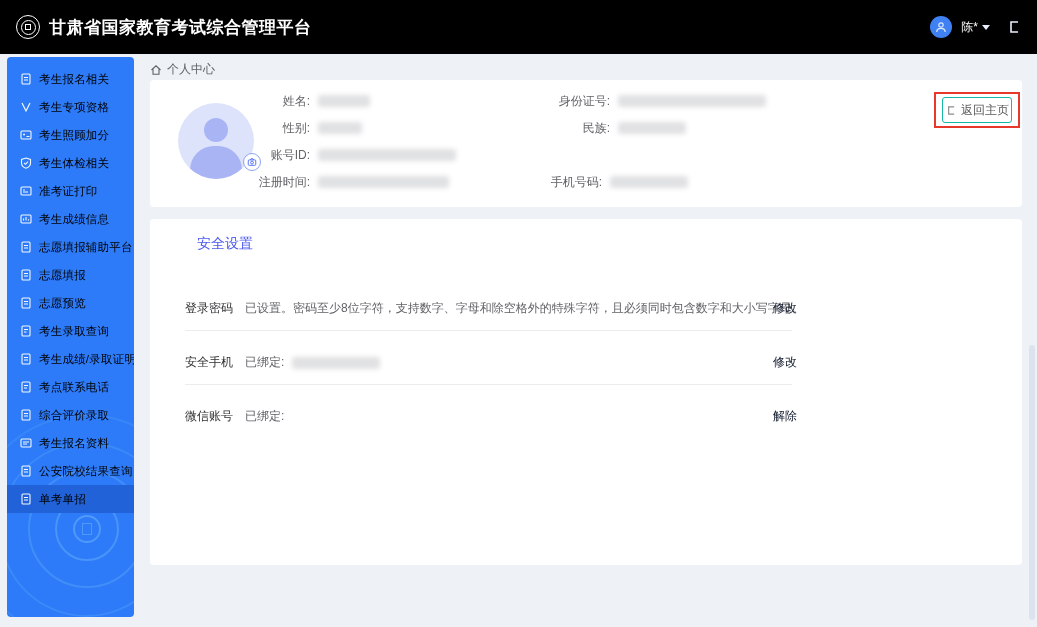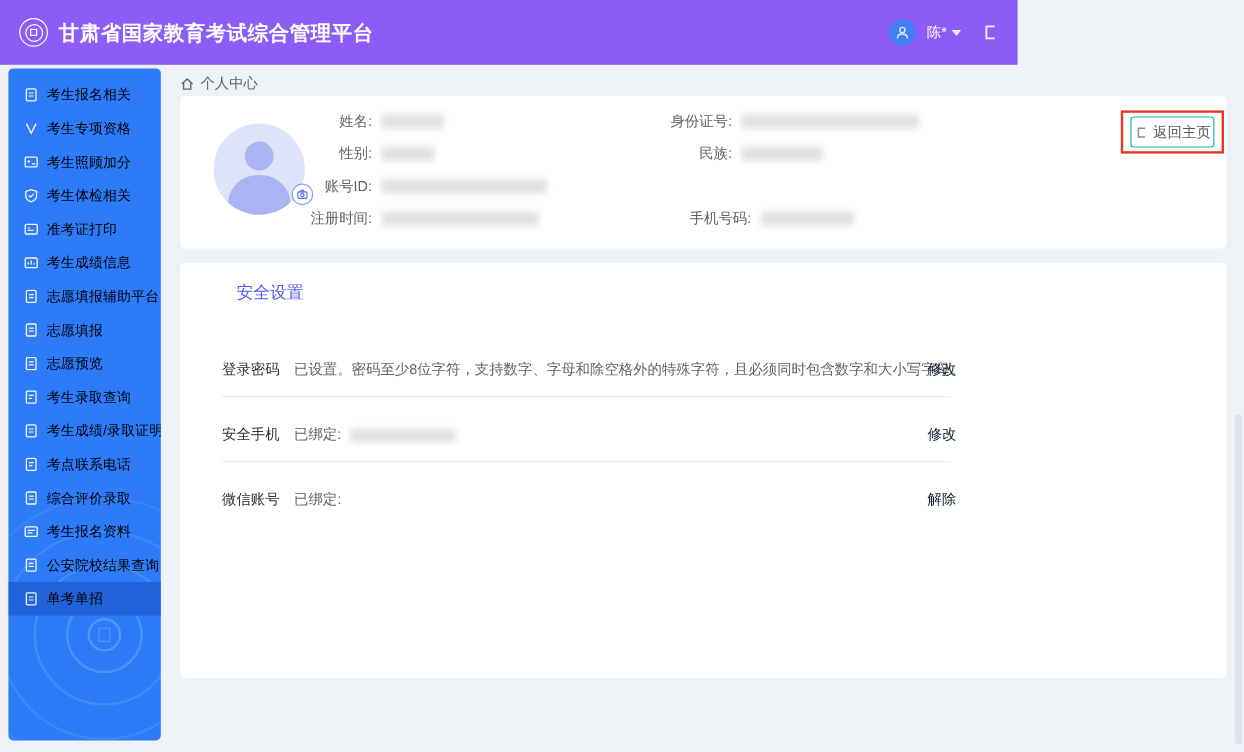--- a/index.html
+++ b/index.html
@@ -1,21 +1,21 @@
 <!DOCTYPE html>
 <html><head>
 <meta charset="utf-8">
 <style>
   * { margin:0; padding:0; box-sizing:border-box; }
   html,body { width:1037px; height:627px; }
   body { font-family:"Liberation Sans","DejaVu Sans",sans-serif; background:#eef1f6; overflow:hidden; }
   #app { position:relative; width:1037px; height:627px; background:#eef1f6; }
 
   
-  .header { position:absolute; left:0; top:0; width:848px; height:54px; background:#8b5cf6; display:flex; align-items:center; padding:0 16px; color:#fff; }
+  .header { position:absolute; left:0; top:0; width:1037px; height:54px; background:#000000; display:flex; align-items:center; padding:0 16px; color:#fff; }
   .logo { width:24px; height:24px; border:1.6px solid #fff; border-radius:50%; display:flex; align-items:center; justify-content:center; margin-right:9px; flex:none; }
   .logo-inner { width:15px; height:15px; border:1.2px solid #fff; border-radius:50%; display:flex; align-items:center; justify-content:center; }
   .logo-core { width:6px; height:6px; border:1px solid #fff; }
   .app-title { font-size:17px; font-weight:bold; letter-spacing:.5px; }
   .header-right { margin-left:auto; display:flex; align-items:center; gap:9px; }
   .user-avatar { width:22px; height:22px; border-radius:50%; background:#3f80f3; display:flex; align-items:center; justify-content:center; }
   .user-name { font-size:12px; color:#fff; display:flex; align-items:center; gap:4px; }
   .caret { width:0; height:0; border-left:4px solid transparent; border-right:4px solid transparent; border-top:5px solid #e8eefc; display:inline-block; }
   .logout { margin-left:8px; display:flex; align-items:center; cursor:pointer; }
 
@@ -295,21 +295,21 @@
 
     <div class="pf-row" style="left:28px; top:67px;">
       <span class="pf-label lab-w160">账号ID:</span>
       <span class="redacted rw140"></span>
     </div>
 
     <div class="pf-row" style="left:28px; top:94px;">
       <span class="pf-label lab-w160">注册时间:</span>
       <span class="redacted rw133"></span>
     </div>
-    <div class="pf-row" style="left:356px; top:94px;justify-content:center;">
+    <div class="pf-row" style="left:332px; top:94px;justify-content:center;">
       <span class="pf-label lab-w120">手机号码:</span>
       <span class="redacted rw80"></span>
     </div>
   </div>
 
   <div class="red-box"></div>
   <div class="return-btn">
     <svg width="11" height="11" viewBox="0 0 12 12">
         <path d="M10 2 H4 V10 H10" fill="none" stroke="#8c8c8c" stroke-width="1.3"></path>
       </svg>

